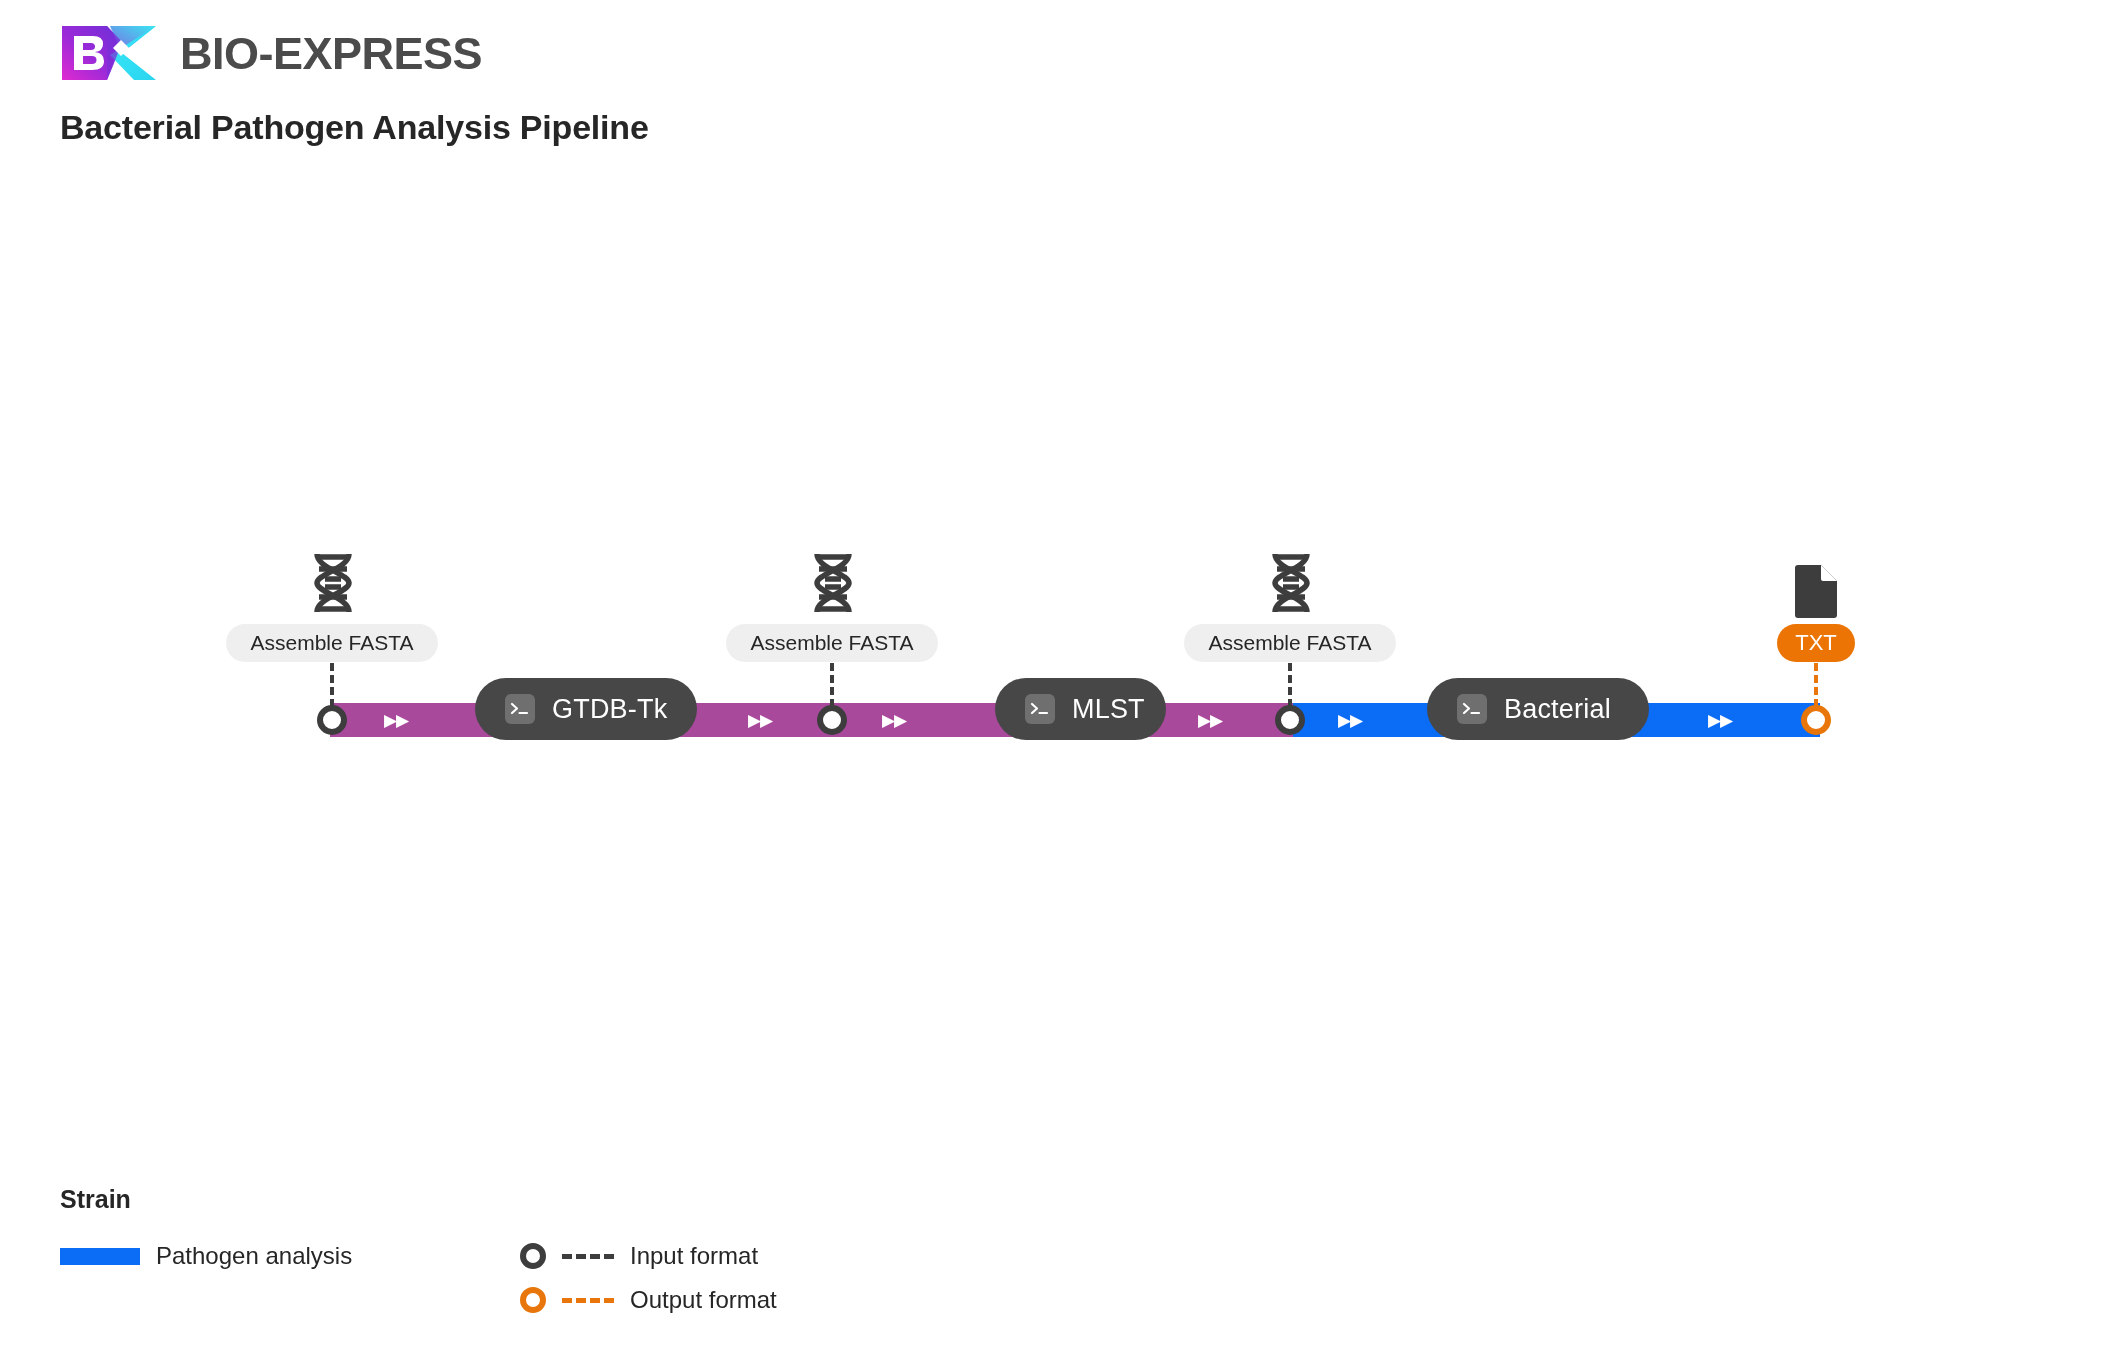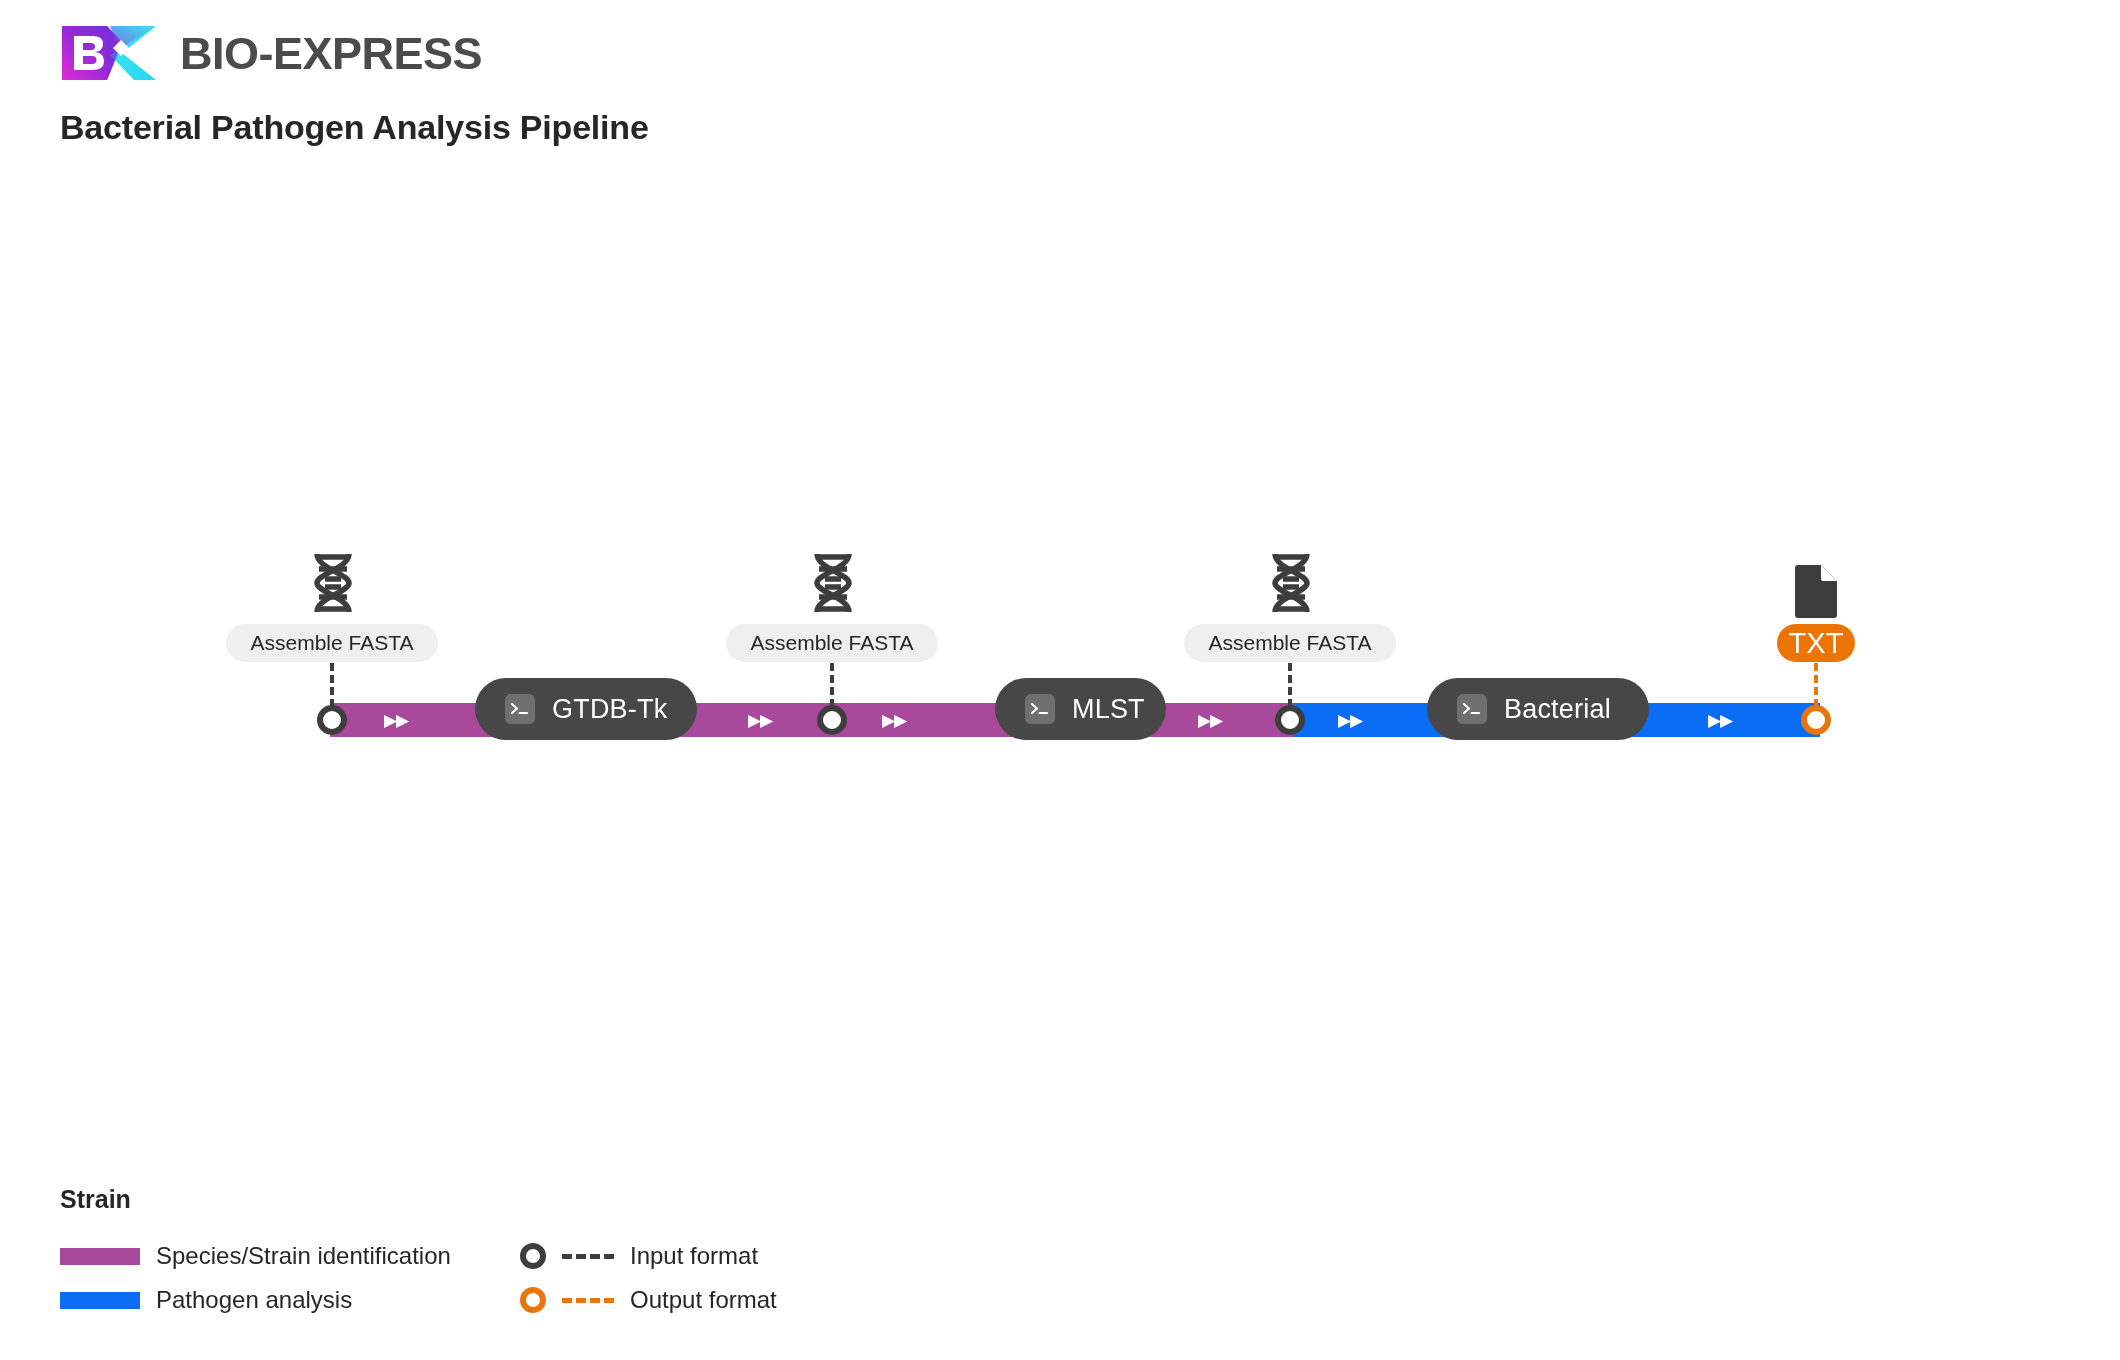--- a/index.html
+++ b/index.html
@@ -137,21 +137,21 @@
     justify-content: center;
     padding: 0 20px;
     box-sizing: border-box;
     font-size: 21px;
     color: #262626;
     white-space: nowrap;
   }
   .io-pill.output {
     background: #ec7404;
     color: #ffffff;
-    font-size: 29px;
+    font-size: 22px;
   }
   .io-glyph {
     position: absolute;
   }
 
   
   #legend {
     position: absolute;
     left: 60px;
     top: 1185px;
@@ -359,24 +359,20 @@
   <div class="io-ring output" style="left:1801px;"></div>
 
 </div>
 
 <div id="legend">
   <div id="legend-title">Strain</div>
   <div id="legend-cols">
 
     <div id="legend-col-left">
       <div class="legend-row">
-        <span class="swatch" style="background:#a8499b;"></span>
-        <span class="legend-text">Species/Strain identification</span>
-      </div>
-      <div class="legend-row">
         <span class="swatch" style="background:#0b6cf5;"></span>
         <span class="legend-text">Pathogen analysis</span>
       </div>
     </div>
 
     <div>
       <div class="legend-row">
         <span class="legend-marker"></span>
         <span class="legend-dash"></span>
         <span class="legend-text">Input format</span>

